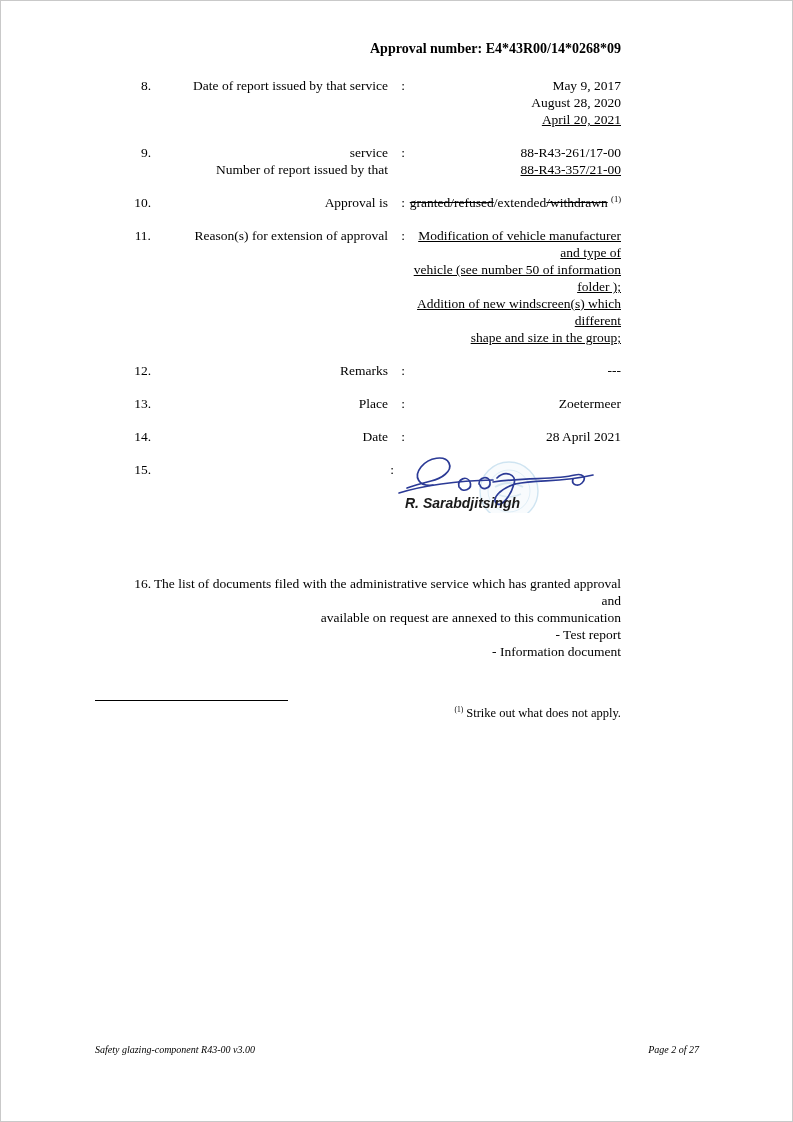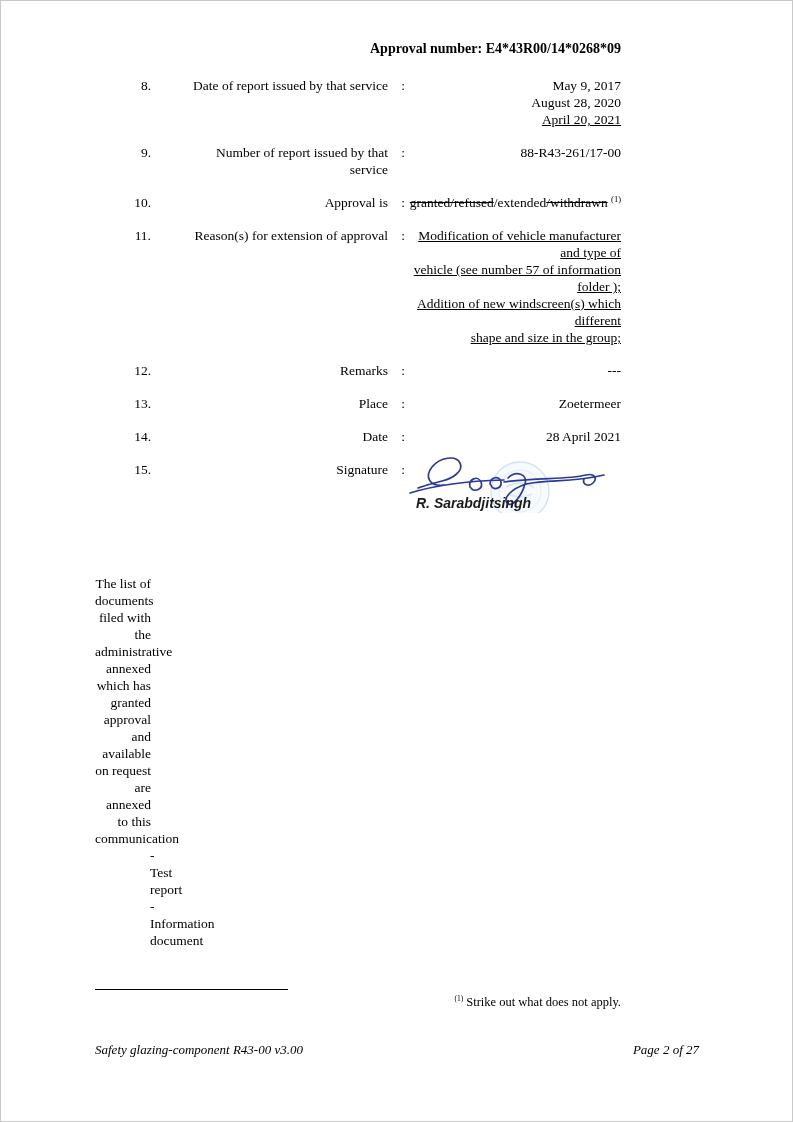--- a/index.html
+++ b/index.html
@@ -54,21 +54,21 @@
   .footnote-rule {
     width: 193px; border-top: 1.5px solid #000;
     margin-bottom: 4px;
   }
   .footnote-text { font-size: 12.5px; }
   .footnote-text sup { font-size: 7.5px; vertical-align: super; line-height: 0; }
   .page-footer {
     position: absolute;
     left: 94px; right: 93px; top: 1040px;
     display: flex; justify-content: space-between;
-    font-style: italic; font-size: 13px;
+    font-style: italic; font-size: 10px;
   }
 </style>
 </head>
 <body>
 
 <div class="content">
 
   <div class="doc-header">
     <span>Approval number:</span>
     <span>E4*43R00/14*0268*09</span>
@@ -83,26 +83,27 @@
     <div class="value">
       <div>May 9, 2017</div>
       <div>August 28, 2020</div>
       <div class="u">April 20, 2021</div>
     </div>
   </div>
 
   <div class="row">
     <div class="num">9.</div>
     <div class="label">
+      <div>service</div>
       <div>Number of report issued by that</div>
-      <div>service</div>
     </div>
     <div class="colon">:</div>
     <div class="value">
       <div>88-R43-261/17-00</div>
+      <div class="u">88-R43-357/21-00</div>
     </div>
   </div>
 
   <div class="row">
     <div class="num">10.</div>
     <div class="label">
       <div>Approval is</div>
     </div>
     <div class="colon">:</div>
     <div class="value">
@@ -112,21 +113,21 @@
   </div>
 
   <div class="row">
     <div class="num">11.</div>
     <div class="label">
       <div>Reason(s) for extension of approval</div>
     </div>
     <div class="colon">:</div>
     <div class="value">
       <div class="u">Modification of vehicle manufacturer and type of</div>
-      <div class="u">vehicle (see number 57 of information folder );</div>
+      <div class="u">vehicle (see number 50 of information folder );</div>
       <div class="u">Addition of new windscreen(s) which different</div>
       <div class="u">shape and size in the group;</div>
     </div>
   </div>
 
   <div class="row">
     <div class="num">12.</div>
     <div class="label">
       <div>Remarks</div>
     </div>
@@ -147,23 +148,20 @@
     <div class="num">14.</div>
     <div class="label">
       <div>Date</div>
     </div>
     <div class="colon">:</div>
     <div class="value">28 April 2021</div>
   </div>
 
   <div class="row sig-row">
     <div class="num">15.</div>
-    <div class="label">
-      <div>Signature</div>
-    </div>
     <div class="colon">:</div>
     <div class="value">
       <div class="sig-block">
         <svg class="sig-svg" width="210" height="62" viewBox="0 0 210 62">
 
           <g opacity="0.55">
             <circle cx="112" cy="40" r="29" fill="#dcebf6" opacity="0.35"></circle>
             <circle cx="112" cy="40" r="29" fill="none" stroke="#a9cfe6" stroke-width="1.4"></circle>
             <circle cx="112" cy="40" r="21" fill="none" stroke="#a9cfe6" stroke-width="0.8" opacity="0.8"></circle>
             <path d="M98,36 q14,-8 28,0" fill="none" stroke="#9cc4dd" stroke-width="2" opacity="0.7"></path>
@@ -180,22 +178,23 @@
             <path d="M96,31 C130,26 158,29 178,24 C186,22 190,27 185,32 C181,36 174,34 176,28"></path>
             <path d="M118,33 C142,28 162,32 196,24"></path>
           </g>
         </svg>
         <div class="sig-name">R. Sarabdjitsingh</div>
       </div>
     </div>
   </div>
 
   <div class="row-16">
+    <div class="num">16.</div>
     <div>
-      <div>The list of documents filed with the administrative annexed which has granted approval and</div>
+      <div>The list of documents filed with the administrative service which has granted approval and</div>
       <div>available on request are annexed to this communication</div>
       <div class="doc-list">
         <div>- Test report</div>
         <div>- Information document</div>
       </div>
     </div>
   </div>
 
   <div class="footnote">
     <div class="footnote-rule"></div>

